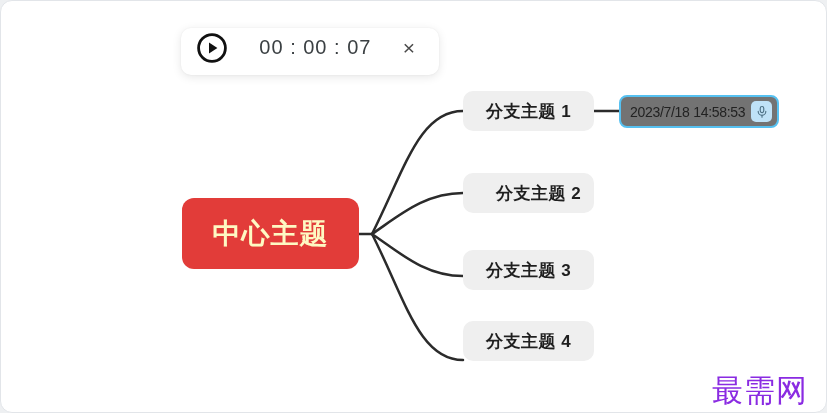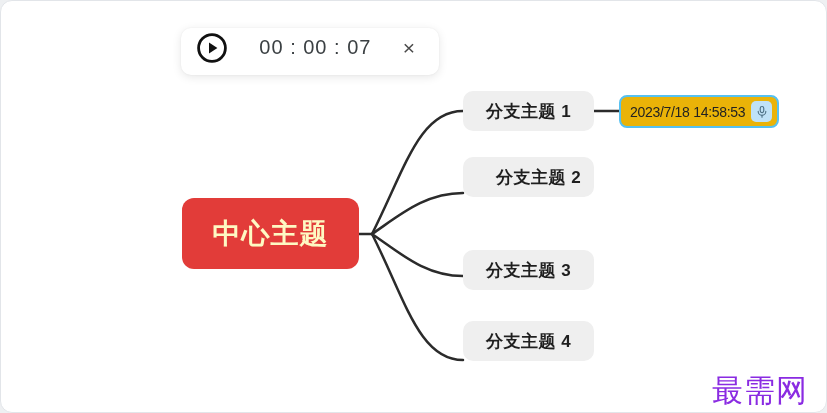--- a/index.html
+++ b/index.html
@@ -73,28 +73,28 @@
     width: 131px; height: 40px;
     background: #efefef;
     border-radius: 10px;
     display: flex; align-items: center; justify-content: center;
     color: #1f1f1f;
     font-size: 17px; font-weight: 700;
     letter-spacing: 0.5px;
     cursor: pointer;
   }
   .branch-1 { top: 90px; }
-  .branch-2 { top: 156px; padding-left: 20px; }
+  .branch-2 { top: 172px; padding-left: 20px; }
   .branch-3 { top: 249px; }
   .branch-4 { top: 320px; text-align: center; }
   
   .audio-note {
     position: absolute; left: 618px; top: 94px;
     height: 33px;
-    background: #eab308;
+    background: #737373;
     border: 2px solid #56c1f1;
     border-radius: 8px;
     display: flex; align-items: center;
     padding: 0 5px 0 9px;
     gap: 6px;
     cursor: pointer;
   }
   .audio-note-time {
     font-size: 14px;
     color: #222222;

